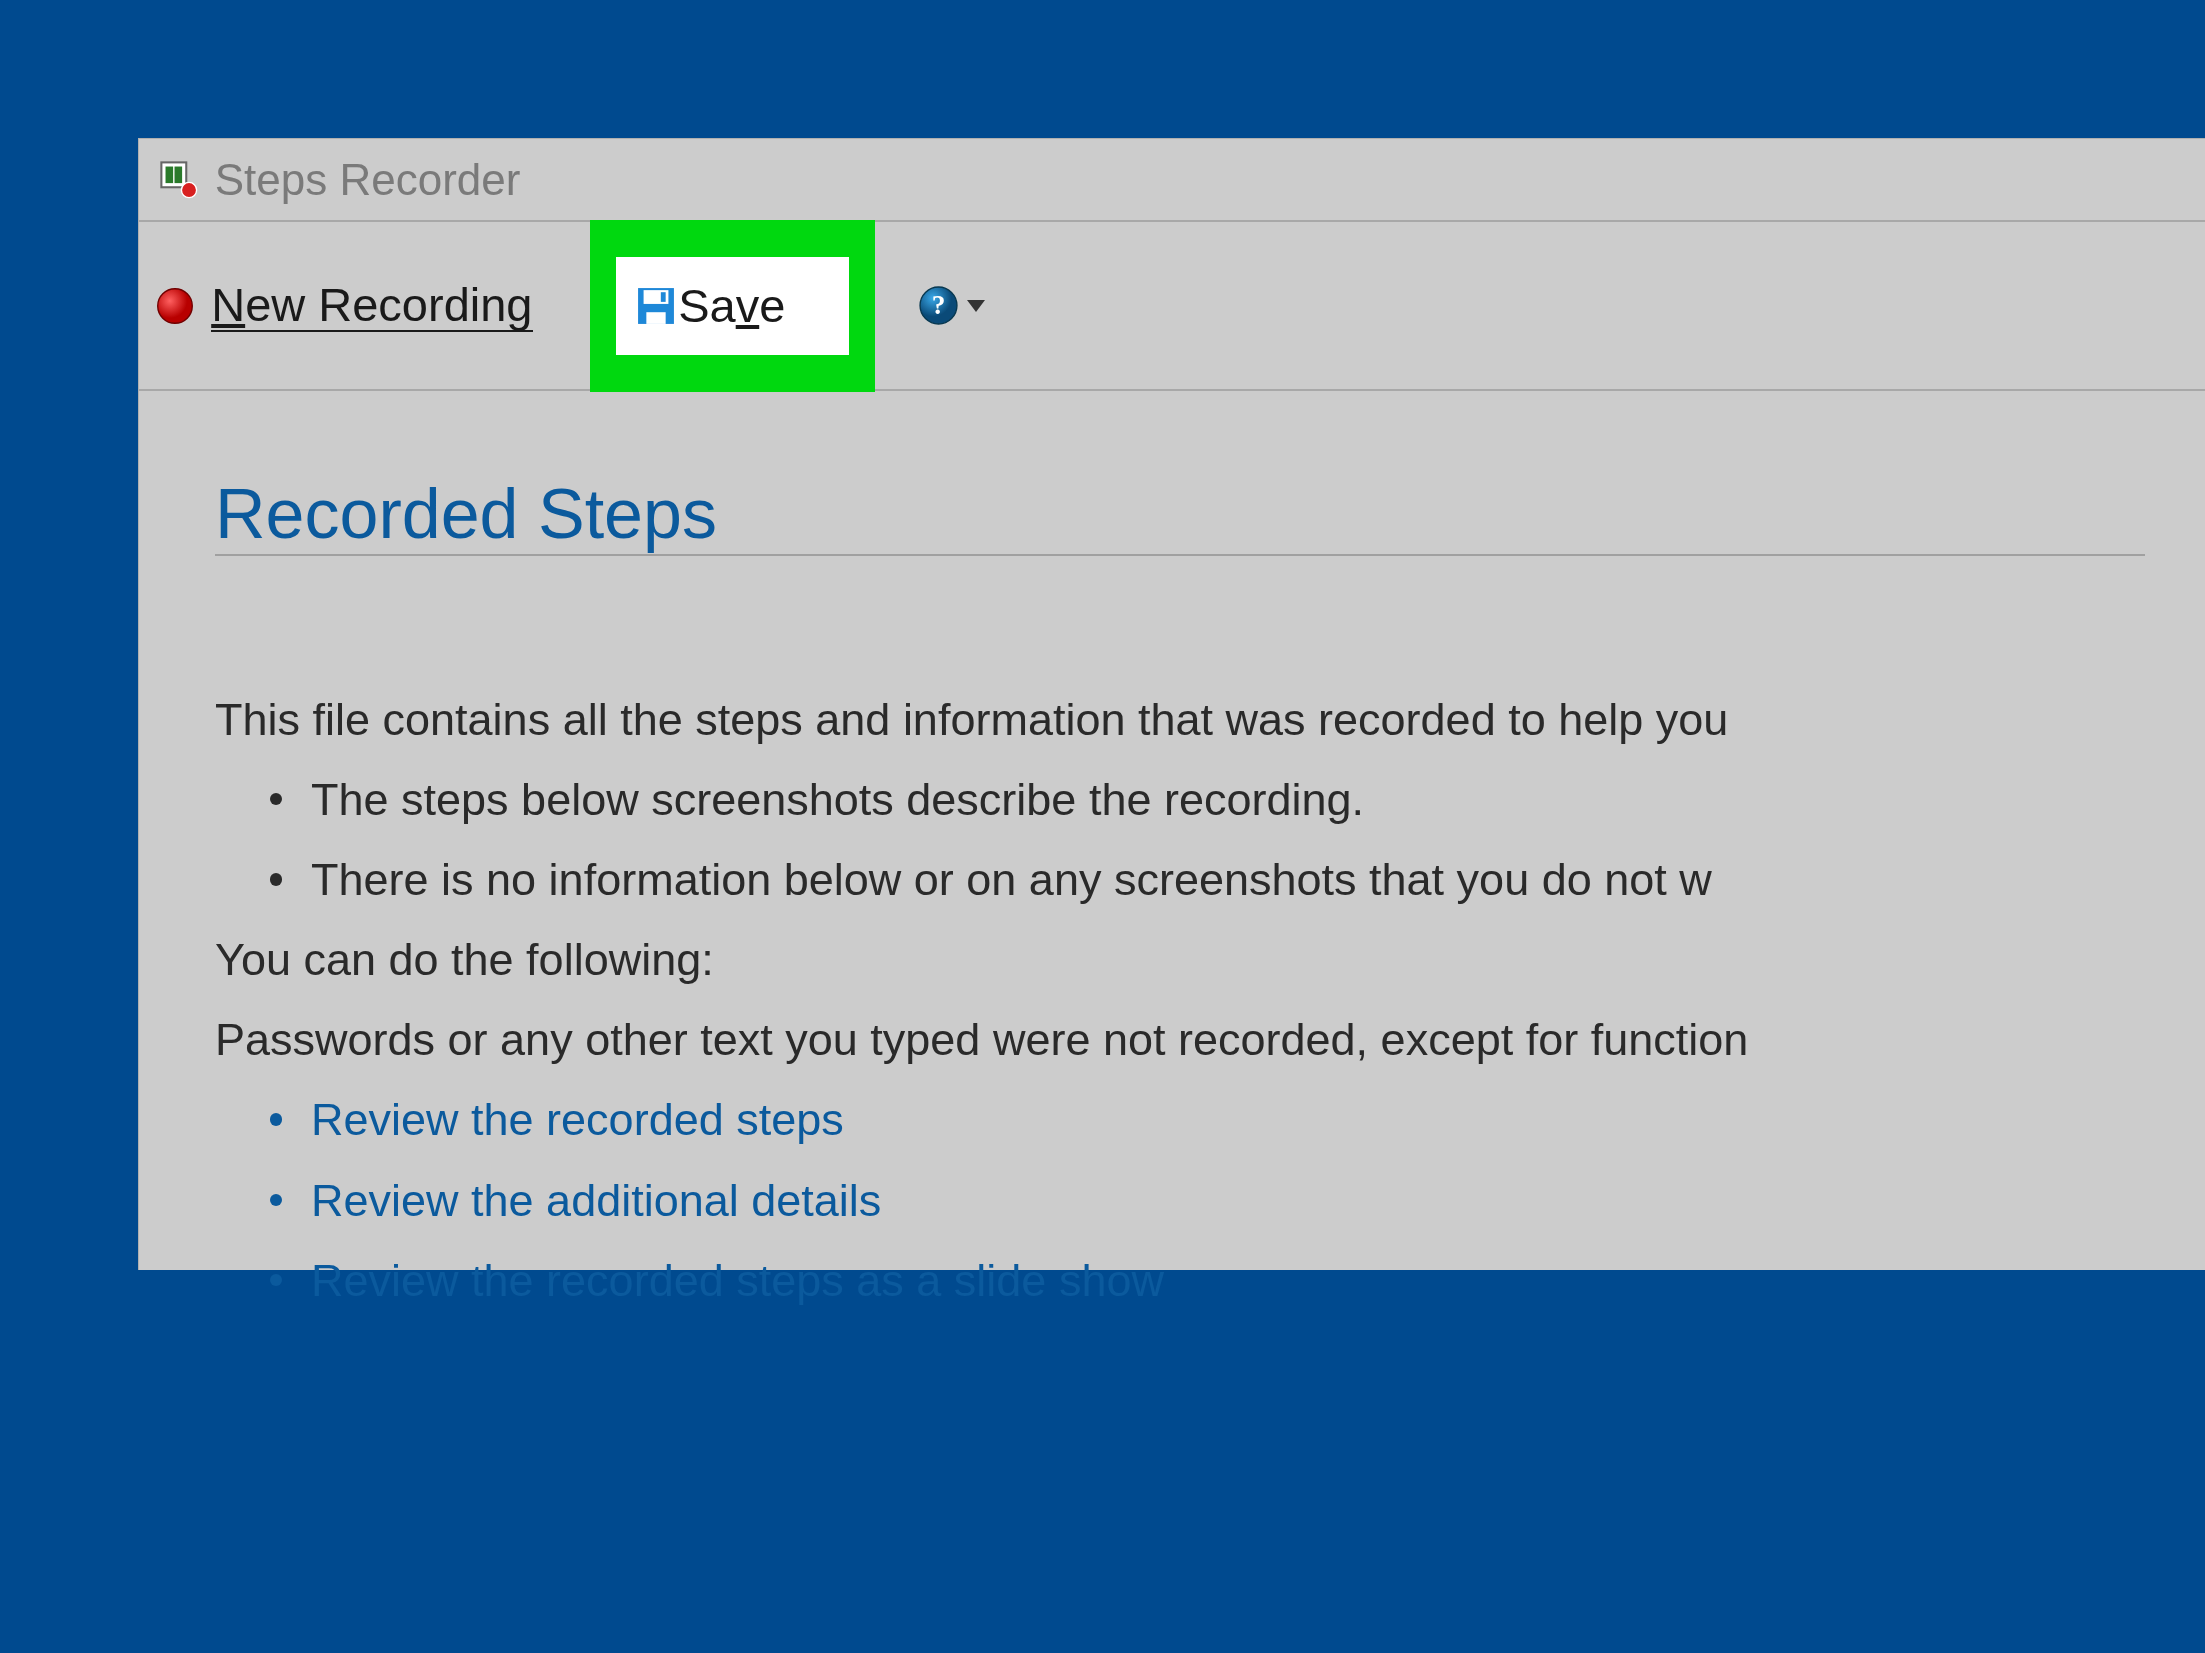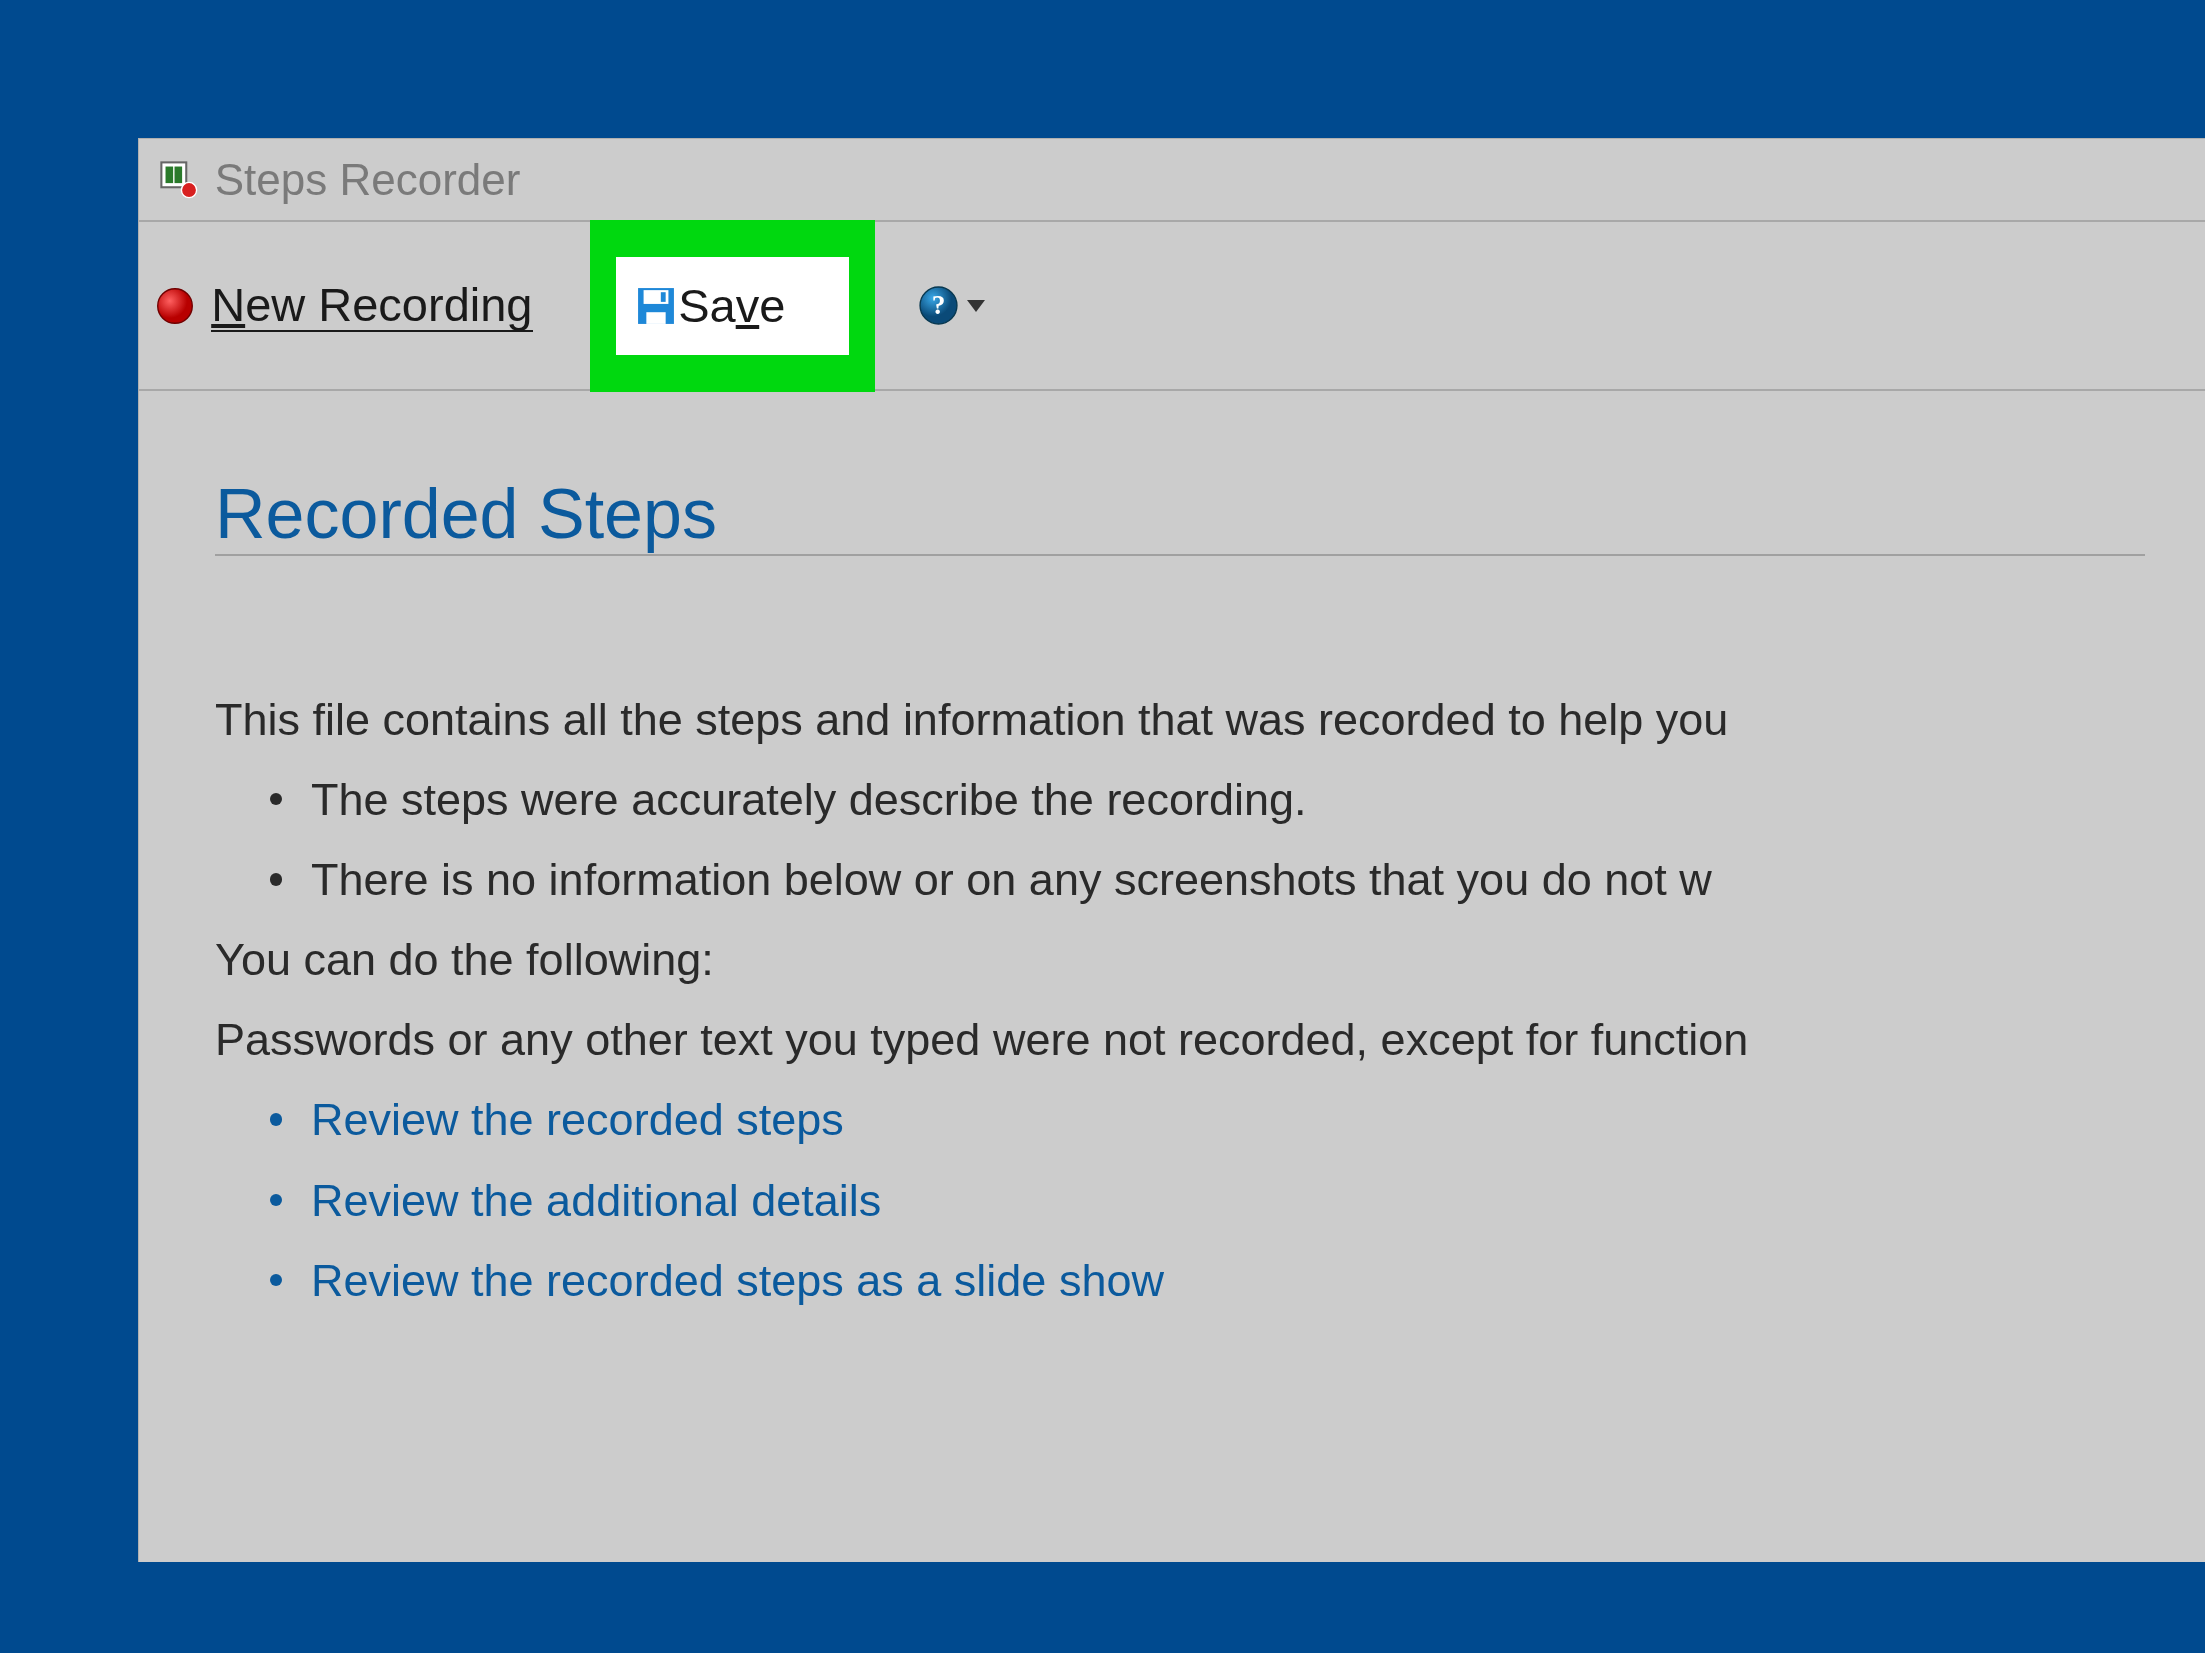--- a/index.html
+++ b/index.html
@@ -13,21 +13,21 @@
       width: 2205px;
       height: 1654px;
       overflow: hidden;
       position: relative;
     }
     .window {
       position: absolute;
       left: 138px;
       top: 138px;
       width: 2067px;
-      height: 1424px;
+      height: 1132px;
       background: #cccccc;
       border-top: 1.4px solid #b0b0b0;
       border-left: 1.4px solid #b0b0b0;
     }
     .titlebar {
       height: 83px;
       display: flex;
       align-items: center;
       padding-left: 20.7px;
       gap: 17px;
@@ -234,21 +234,21 @@
       <div class="dropdown-arrow"></div>
     </div>
   </div>
 
   <div class="content">
     <div class="heading">Recorded Steps</div>
     <hr class="hr">
     <div class="body-text">
       <div>This file contains all the steps and information that was recorded to help you</div>
       <ul>
-        <li>The steps were accurately describe the recording.</li>
+        <li>The steps below screenshots describe the recording.</li>
         <li>There is no information below or on any screenshots that you do not w</li>
       </ul>
       <div>You can do the following:</div>
       <div>Passwords or any other text you typed were not recorded, except for function</div>
       <ul>
         <li class="link-item"><span class="link">Review the recorded steps</span></li>
         <li class="link-item"><span class="link">Review the additional details</span></li>
         <li class="link-item"><span class="link">Review the recorded steps as a slide show</span></li>
       </ul>
     </div>

